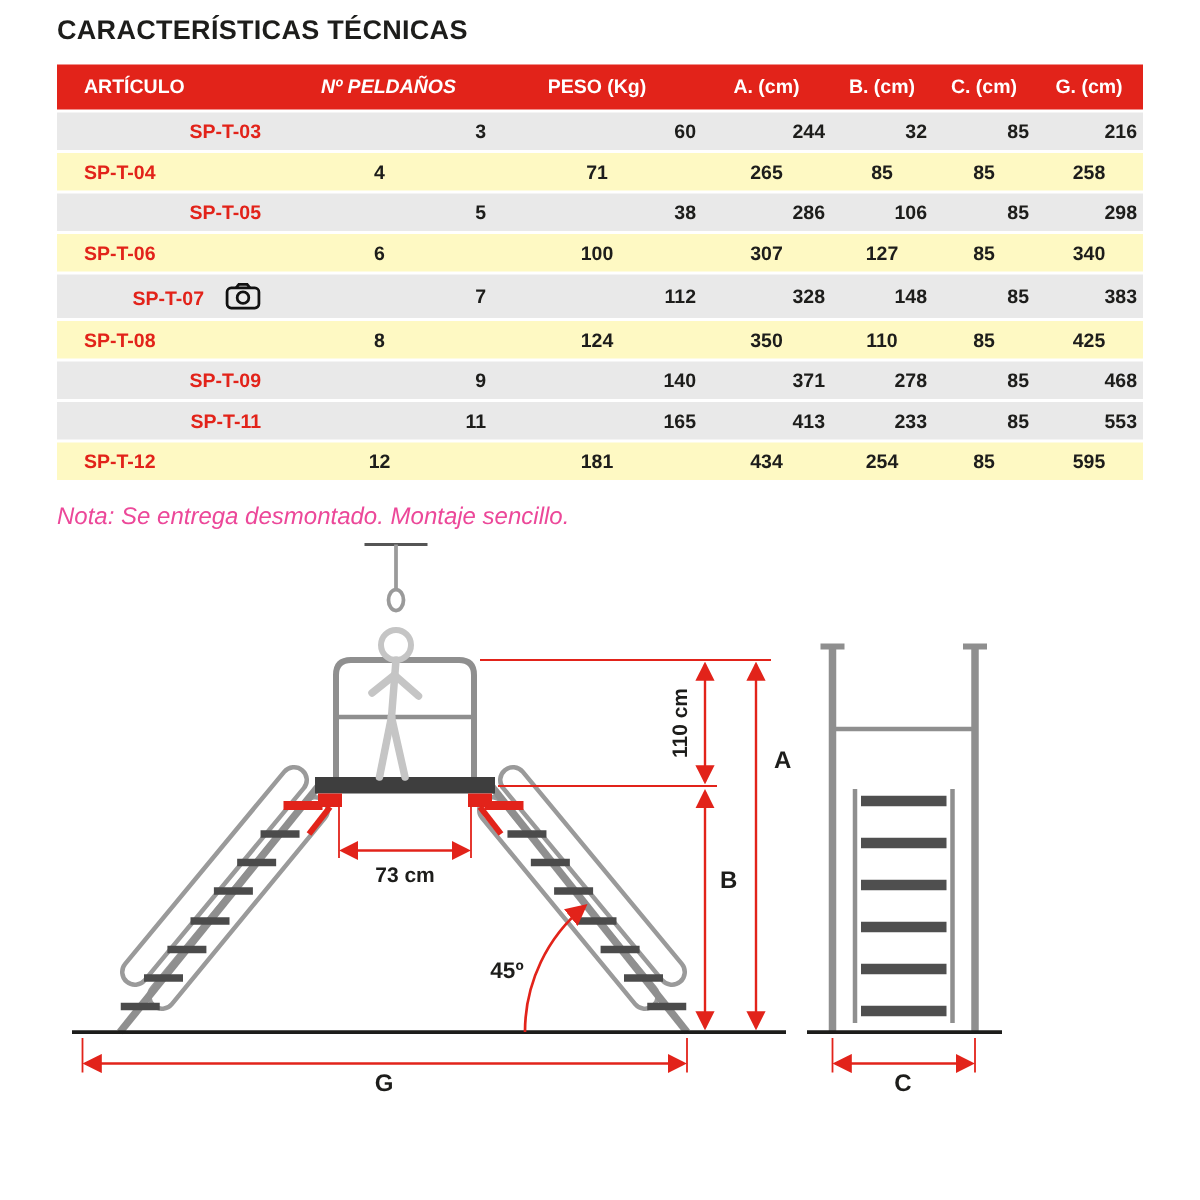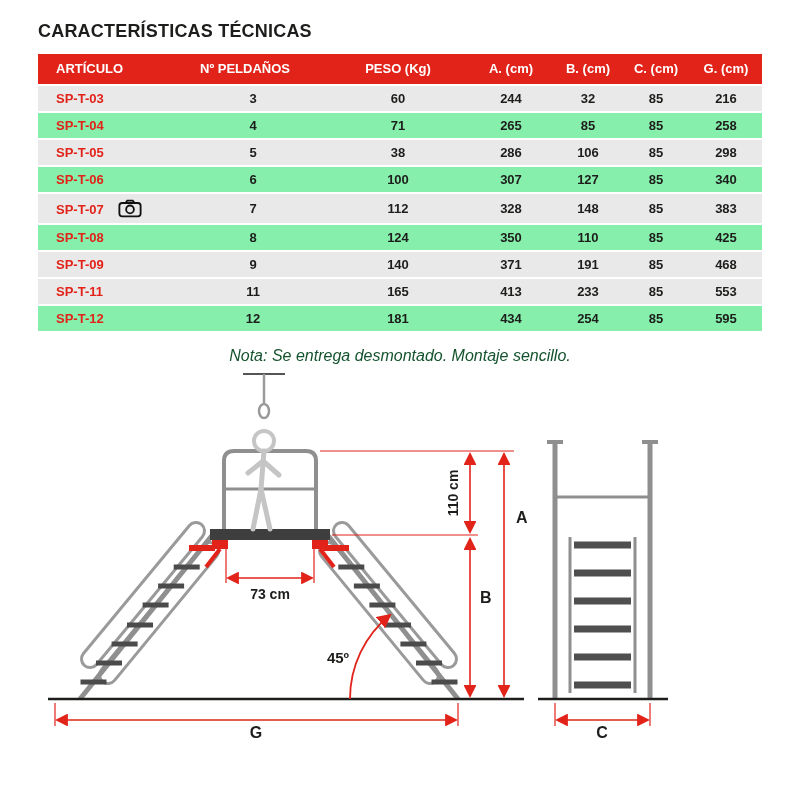--- a/index.html
+++ b/index.html
@@ -4,21 +4,21 @@
 <style>
   * { box-sizing: border-box; }
   html, body { margin: 0; padding: 0; }
   body {
     width: 800px; height: 800px;
     background: #ffffff;
     font-family: "Liberation Sans", sans-serif;
     color: #1d1d1b;
     overflow: hidden;
   }
-  .page { padding: 19px 38px 0 38px; }
+  .page { padding: 8px 38px 0 38px; }
   .title {
     font-size: 18px;
     font-weight: 700;
     letter-spacing: 0.2px;
     margin: 2px 0 10px 0;
   }
   table.specs {
     width: 724px;
     border-collapse: separate;
     border-spacing: 0 2px;
@@ -27,48 +27,47 @@
   .specs th {
     background: #e2231a;
     color: #ffffff;
     font-size: 13px;
     font-weight: 700;
     padding: 7px 10px;
     vertical-align: middle;
     line-height: 1.25;
   }
   .specs th.col-articulo { text-align: left; padding-left: 18px; margin-left: 12px; }
-  .specs th.col-peldanos { text-align: left; padding-left: 22px; }
+  .specs th.col-peldanos { text-align: center; padding-left: 22px; font-style: italic; }
   .specs td {
     font-size: 13px;
     font-weight: 700;
     padding: 5px 4px;
     text-align: center;
     vertical-align: middle;
     color: #1d1d1b;
   }
-  .specs tr.odd td  { background: #e9e9e9; }
-  .specs tr.even td { background: #86efac; }
+  .specs tr.odd td  { background: #e9e9e9; text-align: right; }
+  .specs tr.even td { background: #fef9c3; }
   .specs td.art {
     text-align: left;
     padding-left: 18px;
     color: #e2231a;
     white-space: nowrap;
   }
   .specs td.art .cam {
     margin-left: 14px;
     vertical-align: -4px;
     cursor: pointer;
   }
   .note {
     font-size: 16px;
     font-style: italic;
     margin: 14px 0 4px 0;
-    color: #14532d;
-    text-align: center;
+    color: #ec4899;
   }
   .diagram-wrap { margin-top: 4px; }
   svg text {
     font-family: "Liberation Sans", sans-serif;
     font-weight: 700;
     fill: #1d1d1b;
   }
 </style>
 </head>
 <body>
@@ -155,21 +154,21 @@
           <td>350</td>
           <td>110</td>
           <td>85</td>
           <td>425</td>
         </tr>
         <tr class="odd">
           <td class="art"><span>SP-T-09</span></td>
           <td>9</td>
           <td>140</td>
           <td>371</td>
-          <td>191</td>
+          <td>278</td>
           <td>85</td>
           <td>468</td>
         </tr>
         <tr class="odd">
           <td class="art"><span>SP-T-11</span></td>
           <td>11</td>
           <td>165</td>
           <td>413</td>
           <td>233</td>
           <td>85</td>

